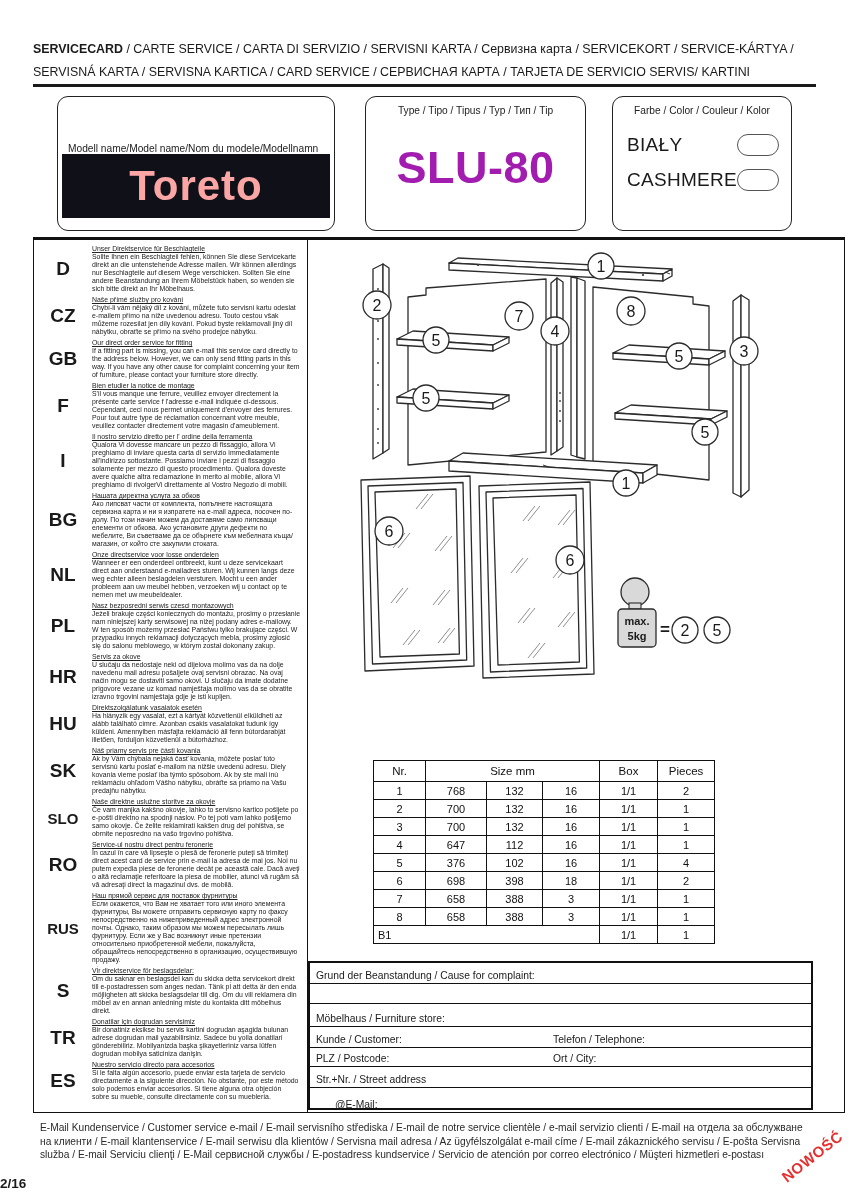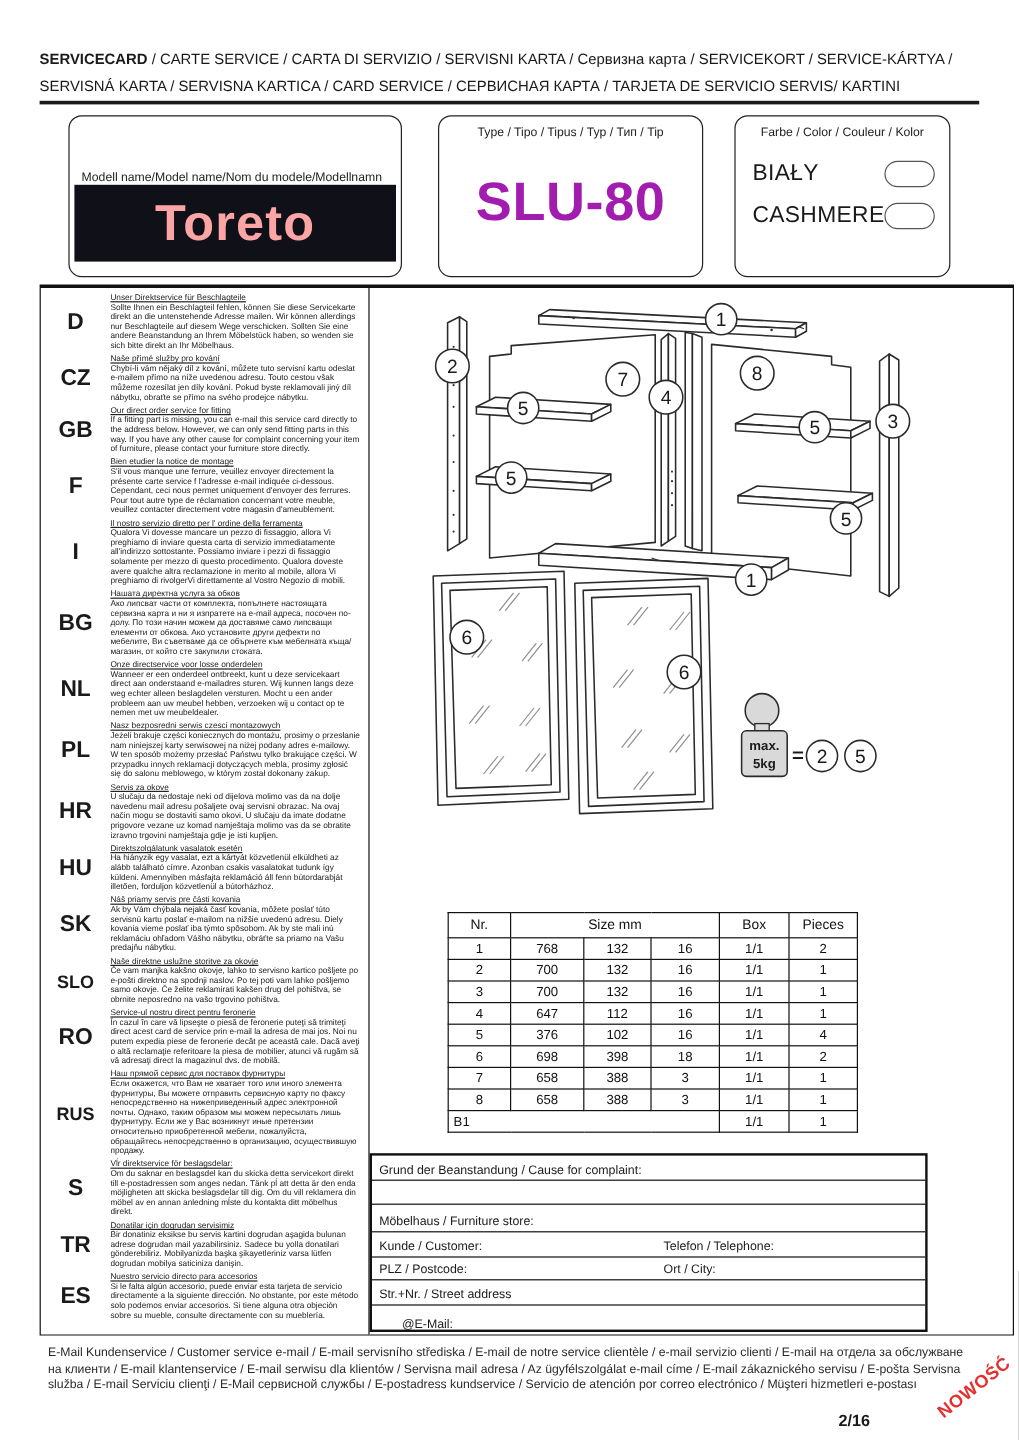--- a/index.html
+++ b/index.html
@@ -45,30 +45,30 @@
   .lblt{font:16px "Liberation Sans",sans-serif;fill:#1a1a1a;text-anchor:middle;}
   .wtxt{font:700 11px "Liberation Sans",sans-serif;fill:#1a1a1a;text-anchor:middle;}
   .weq{font:700 17px "Liberation Sans",sans-serif;fill:#1a1a1a;text-anchor:middle;}
   
   .ptable{position:absolute;left:339px;top:520px;border-collapse:collapse;table-layout:fixed;width:341px;
           font-size:11px;color:#111;}
   .ptable th,.ptable td{border:1.5px solid #111;text-align:center;padding:0;height:17px;font-weight:400;}
   .ptable th{height:20px;font-size:11.5px;}
   .ptable td.lft{text-align:left;padding-left:4px;}
   
-  .form-box{position:absolute;left:274px;top:721px;width:465px;height:149px;box-sizing:border-box;
+  .form-box{position:absolute;left:274px;top:721px;width:505px;height:149px;box-sizing:border-box;
             border:2px solid #111;}
   .frow{box-sizing:border-box;display:flex;align-items:flex-end;padding:0 0 2px 6px;font-size:10.3px;color:#1a1a1a;}
   .frow + .frow{border-top:1.2px solid #111;}
   .h20{height:20px;} .h23{height:23px;} .h21{height:21px;} .h19{height:19px;} .h25{height:25px;padding-left:25px;}
   .frow .c2{position:absolute;left:243px;}
   .frow{position:relative;}
   
   .foot-mail{position:absolute;left:40px;top:1121px;width:776px;font-size:10.2px;line-height:1.33;color:#2a2a2a;}
-  .page-num{position:absolute;left:0;top:1176px;width:725px;text-align:right;font-weight:700;font-size:13.5px;color:#1a1a1a;}
+  .page-num{position:absolute;left:0;top:1176px;width:725px;text-align:left;font-weight:700;font-size:13.5px;color:#1a1a1a;}
   .badge-new{position:absolute;left:757px;top:1148px;width:110px;text-align:center;
              transform:rotate(-38deg);font-weight:700;font-size:15px;letter-spacing:0.5px;color:#e53030;}
 </style>
 </head>
 <body>
 
 <div class="page">
 
   <div class="hdr">
     <b>SERVICECARD</b><span> / CARTE SERVICE / CARTA DI SERVIZIO / SERVISNI KARTA / Сервизна карта / SERVICEKORT / SERVICE-KÁRTYA /</span><br>

